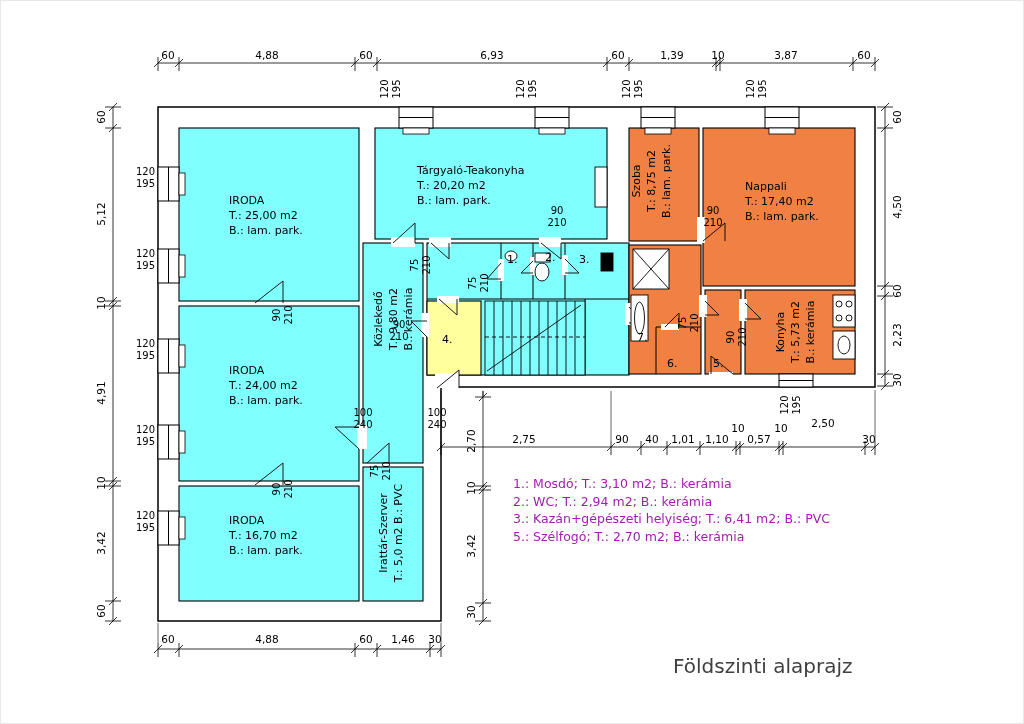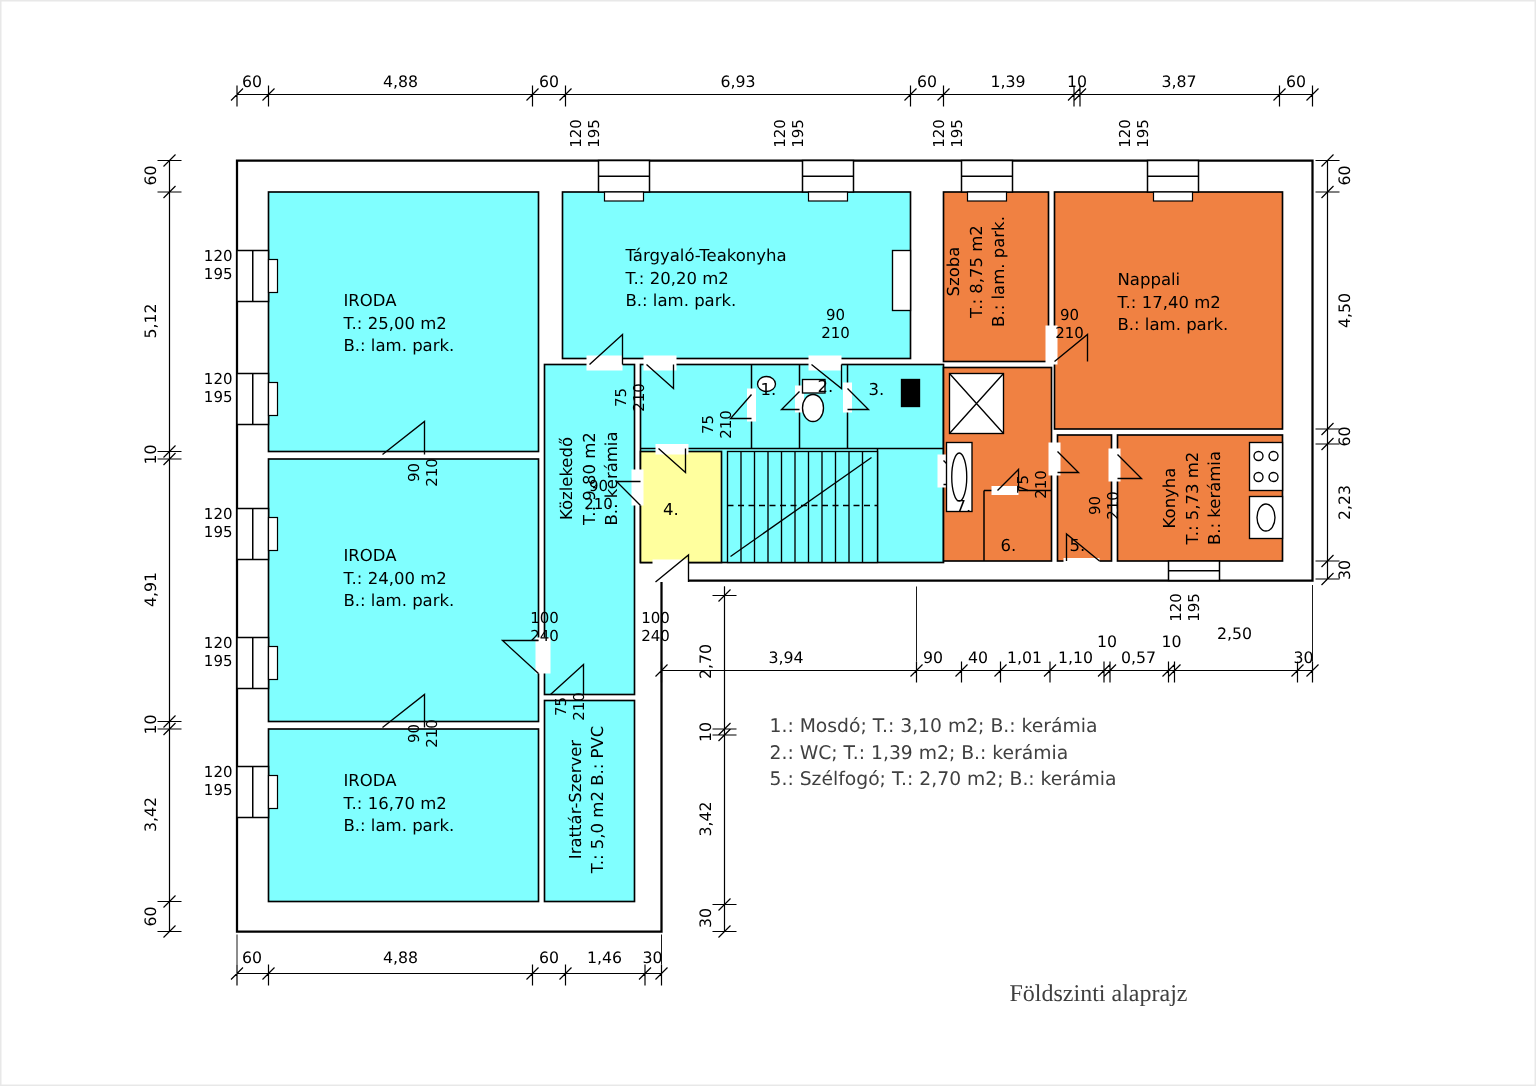--- a/index.html
+++ b/index.html
@@ -14,22 +14,22 @@
          transform:translate(-50%,-50%) rotate(-90deg);}
   .vroom span{display:block;}
   .winlbl{position:absolute;font-size:10px;line-height:12px;text-align:right;width:26px;}
   .winlbl span{display:block;}
   .vwin{position:absolute;font-size:10px;line-height:12px;white-space:nowrap;text-align:center;
         transform:translate(-50%,-50%) rotate(-90deg);}
   .vwin span{display:block;}
   .dstack{position:absolute;font-size:10px;line-height:12px;text-align:center;transform:translateX(-50%);}
   .dstack span{display:block;}
   .num{position:absolute;font-size:11px;}
-  #legend{position:absolute;left:512px;top:474px;font-size:12.5px;line-height:17.5px;color:#404040;}
-  #title{position:absolute;left:672px;top:653px;font-size:16px;color:#3f3f3f;font-family:Liberation Serif, serif;}
+  #legend{position:absolute;left:512px;top:474px;font-size:12.5px;line-height:17.5px;color:#a21caf;}
+  #title{position:absolute;left:672px;top:653px;font-size:20px;color:#3f3f3f;}
 </style>
 </head>
 <body>
 
 <div id="stage">
 
 <svg id="plan-svg" width="1024" height="724">
 
   <g stroke="#000" fill="none" stroke-width="1.5">
     <path d="M157,106 H874 V386 H440 V620 H157 Z"></path>
@@ -183,21 +183,21 @@
   <span class="dim" style="left:717px;top:48px">10</span>
   <span class="dim" style="left:785px;top:48px">3,87</span>
   <span class="dim" style="left:863px;top:48px">60</span>
 
   <span class="dim" style="left:167px;top:632px">60</span>
   <span class="dim" style="left:266px;top:632px">4,88</span>
   <span class="dim" style="left:365px;top:632px">60</span>
   <span class="dim" style="left:402px;top:632px">1,46</span>
   <span class="dim" style="left:434px;top:632px">30</span>
 
-  <span class="dim" style="left:523px;top:432px">3,94</span>
+  <span class="dim" style="left:523px;top:432px">2,75</span>
   <span class="dim" style="left:621px;top:432px">90</span>
   <span class="dim" style="left:651px;top:432px">40</span>
   <span class="dim" style="left:682px;top:432px">1,01</span>
   <span class="dim" style="left:716px;top:432px">1,10</span>
   <span class="dim" style="left:737px;top:421px">10</span>
   <span class="dim" style="left:758px;top:432px">0,57</span>
   <span class="dim" style="left:780px;top:421px">10</span>
   <span class="dim" style="left:822px;top:416px">2,50</span>
   <span class="dim" style="left:868px;top:432px">30</span>
 
@@ -359,19 +359,20 @@
   <span class="num" style="left:506px;top:252px">1.</span>
   <span class="num" style="left:544px;top:250px">2.</span>
   <span class="num" style="left:578px;top:252px">3.</span>
   <span class="num" style="left:441px;top:332px">4.</span>
   <span class="num" style="left:712px;top:356px">5.</span>
   <span class="num" style="left:666px;top:356px">6.</span>
   <span class="num" style="left:636px;top:330px">7.</span>
 
   <div id="legend">
     <div>1.: Mosdó; T.: 3,10 m2; B.: kerámia</div>
-    <div>2.: WC; T.: 1,39 m2; B.: kerámia</div>
+    <div>2.: WC; T.: 2,94 m2; B.: kerámia</div>
+    <div>3.: Kazán+gépészeti helyiség; T.: 6,41 m2; B.: PVC</div>
     <div>5.: Szélfogó; T.: 2,70 m2; B.: kerámia</div>
   </div>
 
   <div id="title">Földszinti alaprajz</div>
 
 </div>
 
 </body></html>

